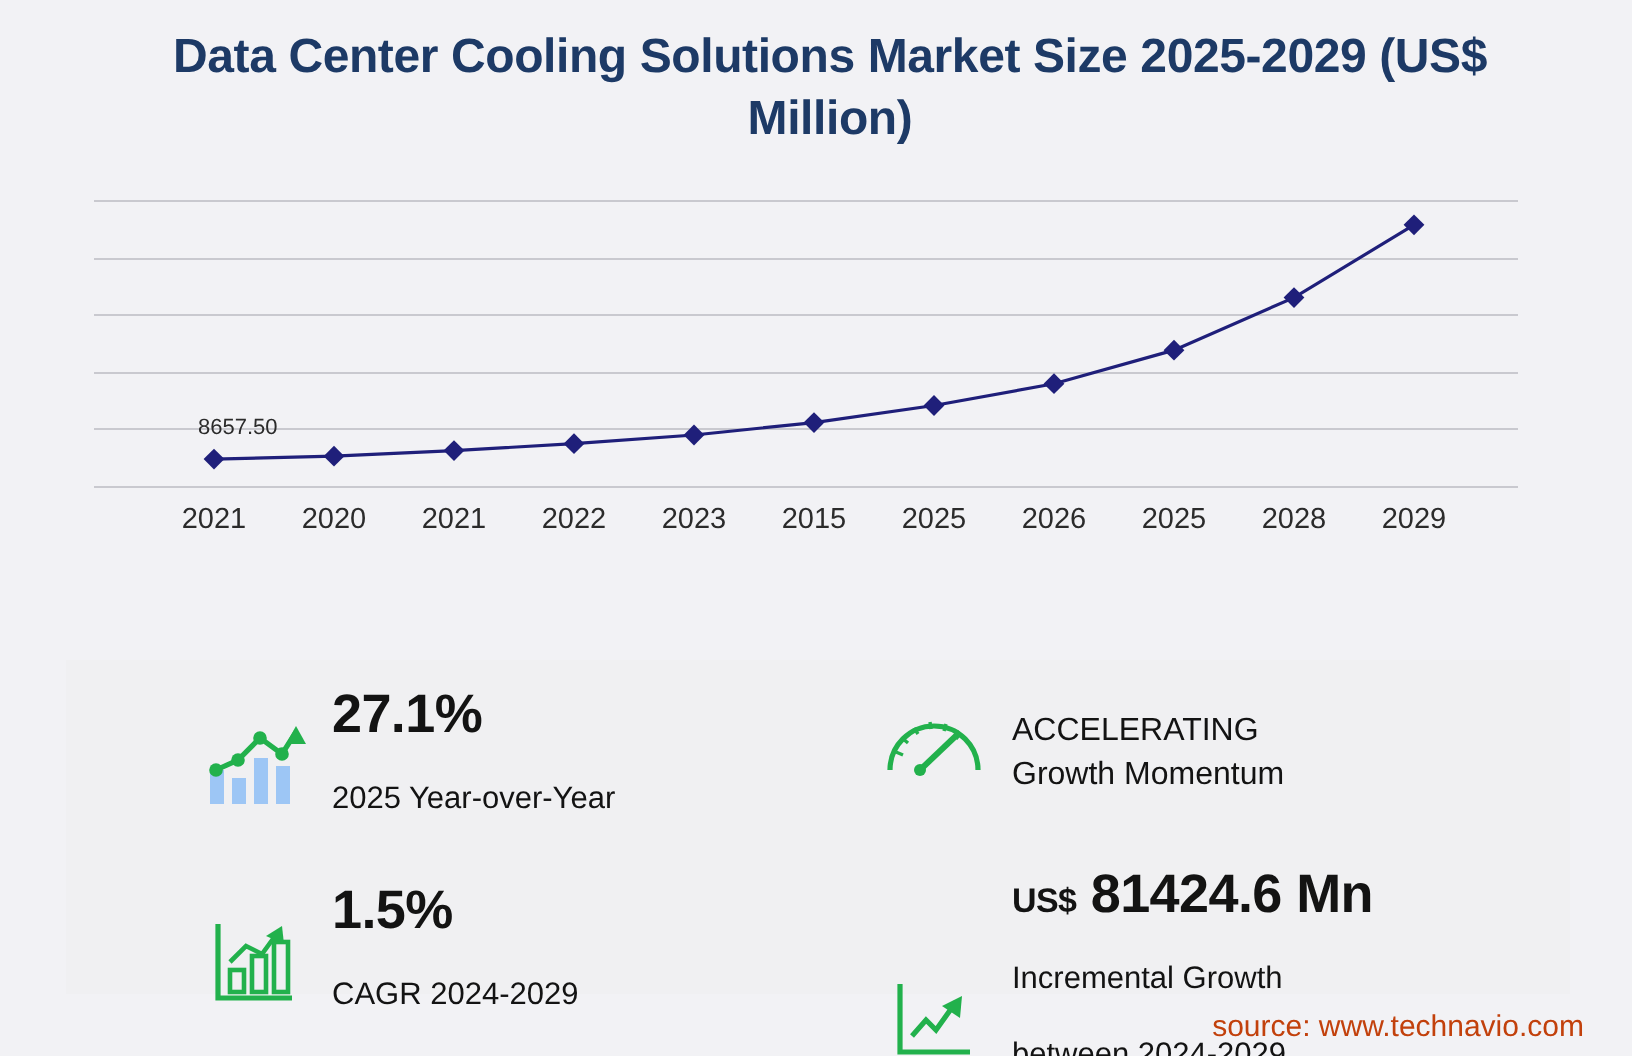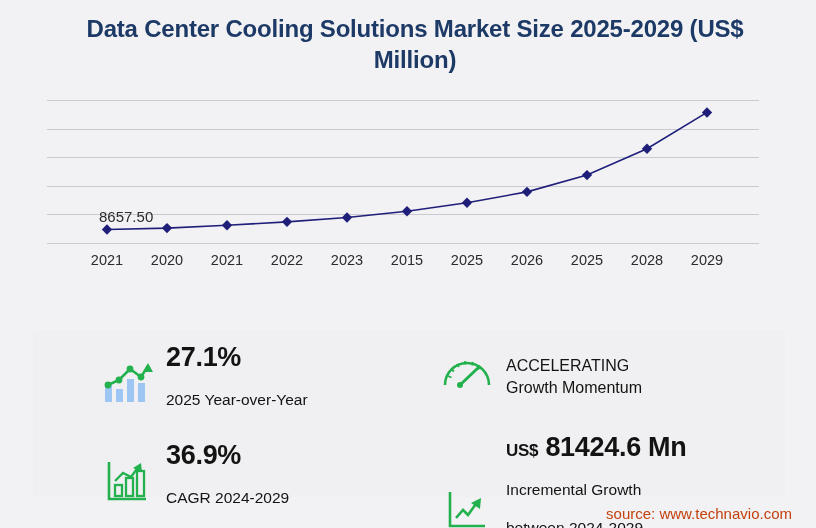--- a/index.html
+++ b/index.html
@@ -75,21 +75,21 @@
     position: absolute;
     top: 0;
     width: 60px;
     margin-left: -30px;
     text-align: center;
     font-size: 14.5px;
     color: #2b2b2b;
   }
   .point-label {
     position: absolute;
-    font-size: 15px;
+    font-size: 11px;
     color: #2b2b2b;
     white-space: nowrap;
   }
 
   
   .stats-panel {
     position: absolute;
     left: 33px;
     top: 330px;
     width: 752px;
@@ -221,21 +221,21 @@
     <svg width="44" height="44" viewBox="0 0 44 44">
       <path d="M4 3 L4 40 L41 40" fill="none" stroke="#22b14c" stroke-width="2.6"></path>
       <rect x="10" y="26" width="7" height="11" fill="none" stroke="#22b14c" stroke-width="2.3"></rect>
       <rect x="21" y="19" width="7" height="18" fill="none" stroke="#22b14c" stroke-width="2.3"></rect>
       <rect x="32" y="12" width="7" height="25" fill="none" stroke="#22b14c" stroke-width="2.3"></rect>
       <polyline points="10,22 18,14 26,18 34,7" fill="none" stroke="#22b14c" stroke-width="2.3"></polyline>
       <polygon points="36,4 37,13 28,9" fill="#22b14c"></polygon>
     </svg>
   </div>
   <div class="stat-text">
-    <div class="stat-big">36.9%</div>
+    <div class="stat-big">1.5%</div>
     <div class="stat-sub">CAGR 2024-2029</div>
   </div>
 </div>
 
 <div class="stat stat-3">
   <div class="stat-icon">
     <svg width="52" height="40" viewBox="0 0 52 40">
       <path d="M4 33 A22 22 0 0 1 48 33" fill="none" stroke="#22b14c" stroke-width="2.6"></path>
       <g stroke="#22b14c" stroke-width="1.7">
         <line x1="7" y1="24" x2="10.5" y2="25.5"></line>

